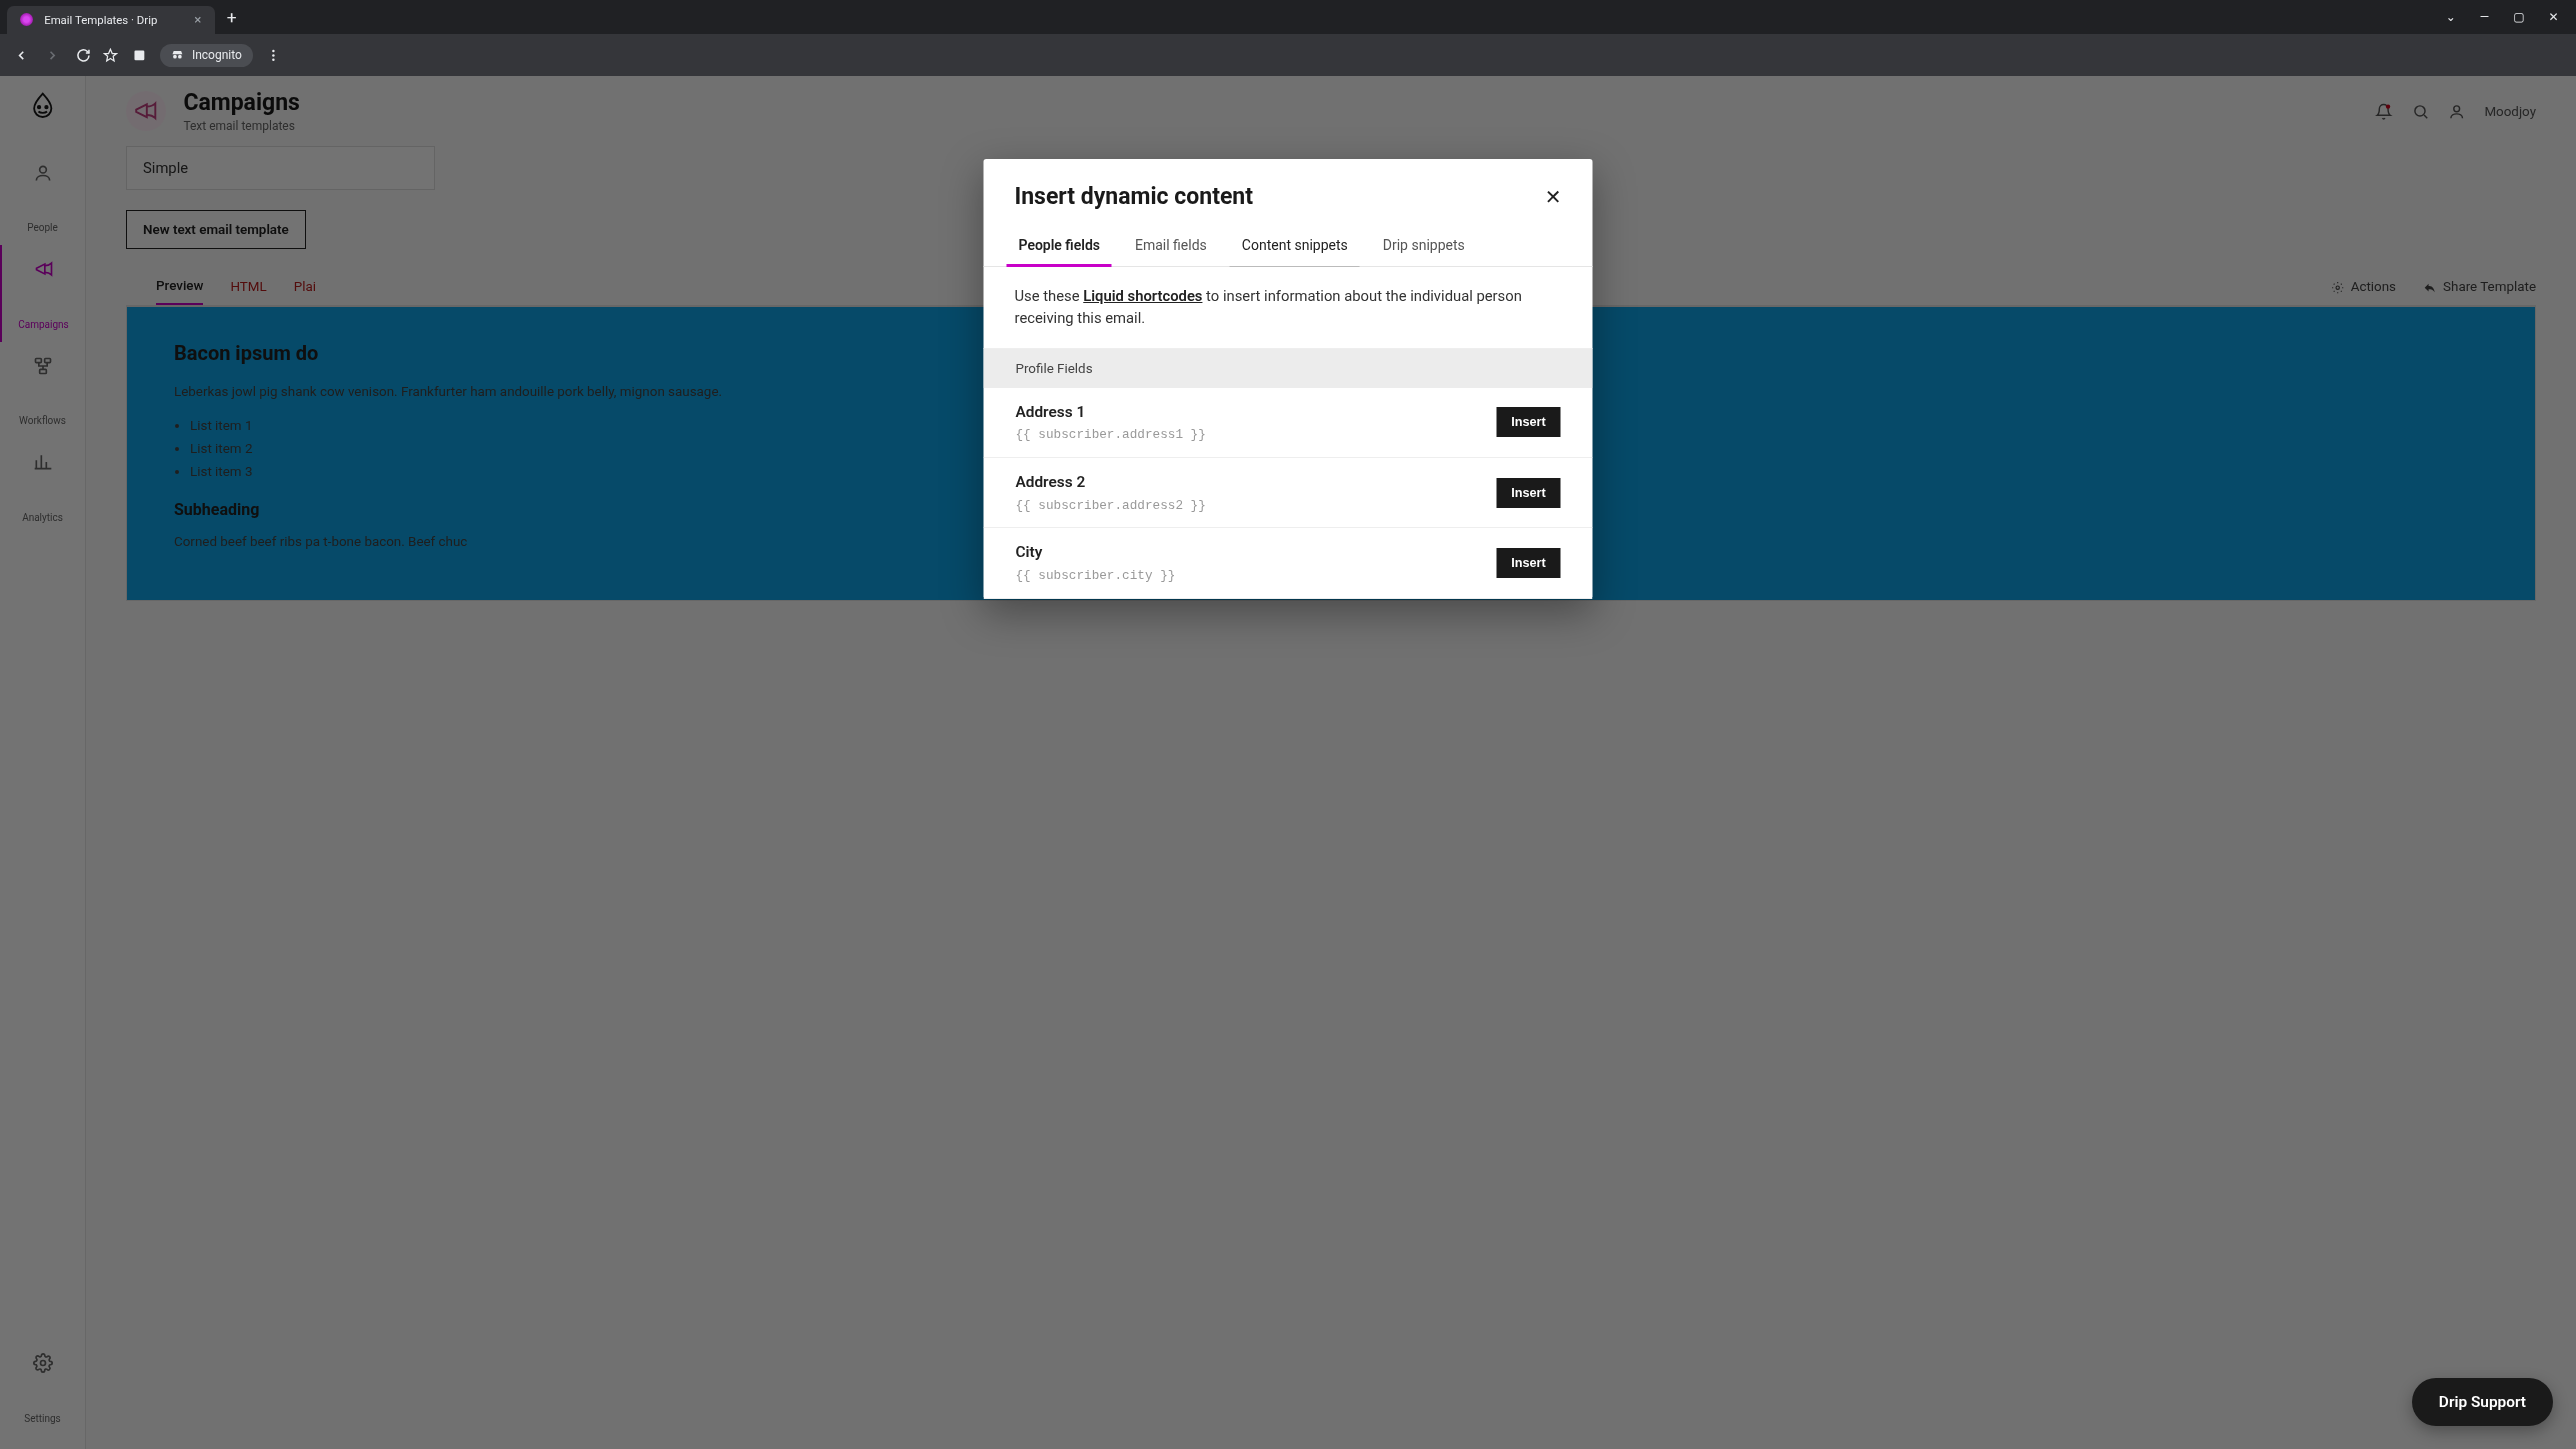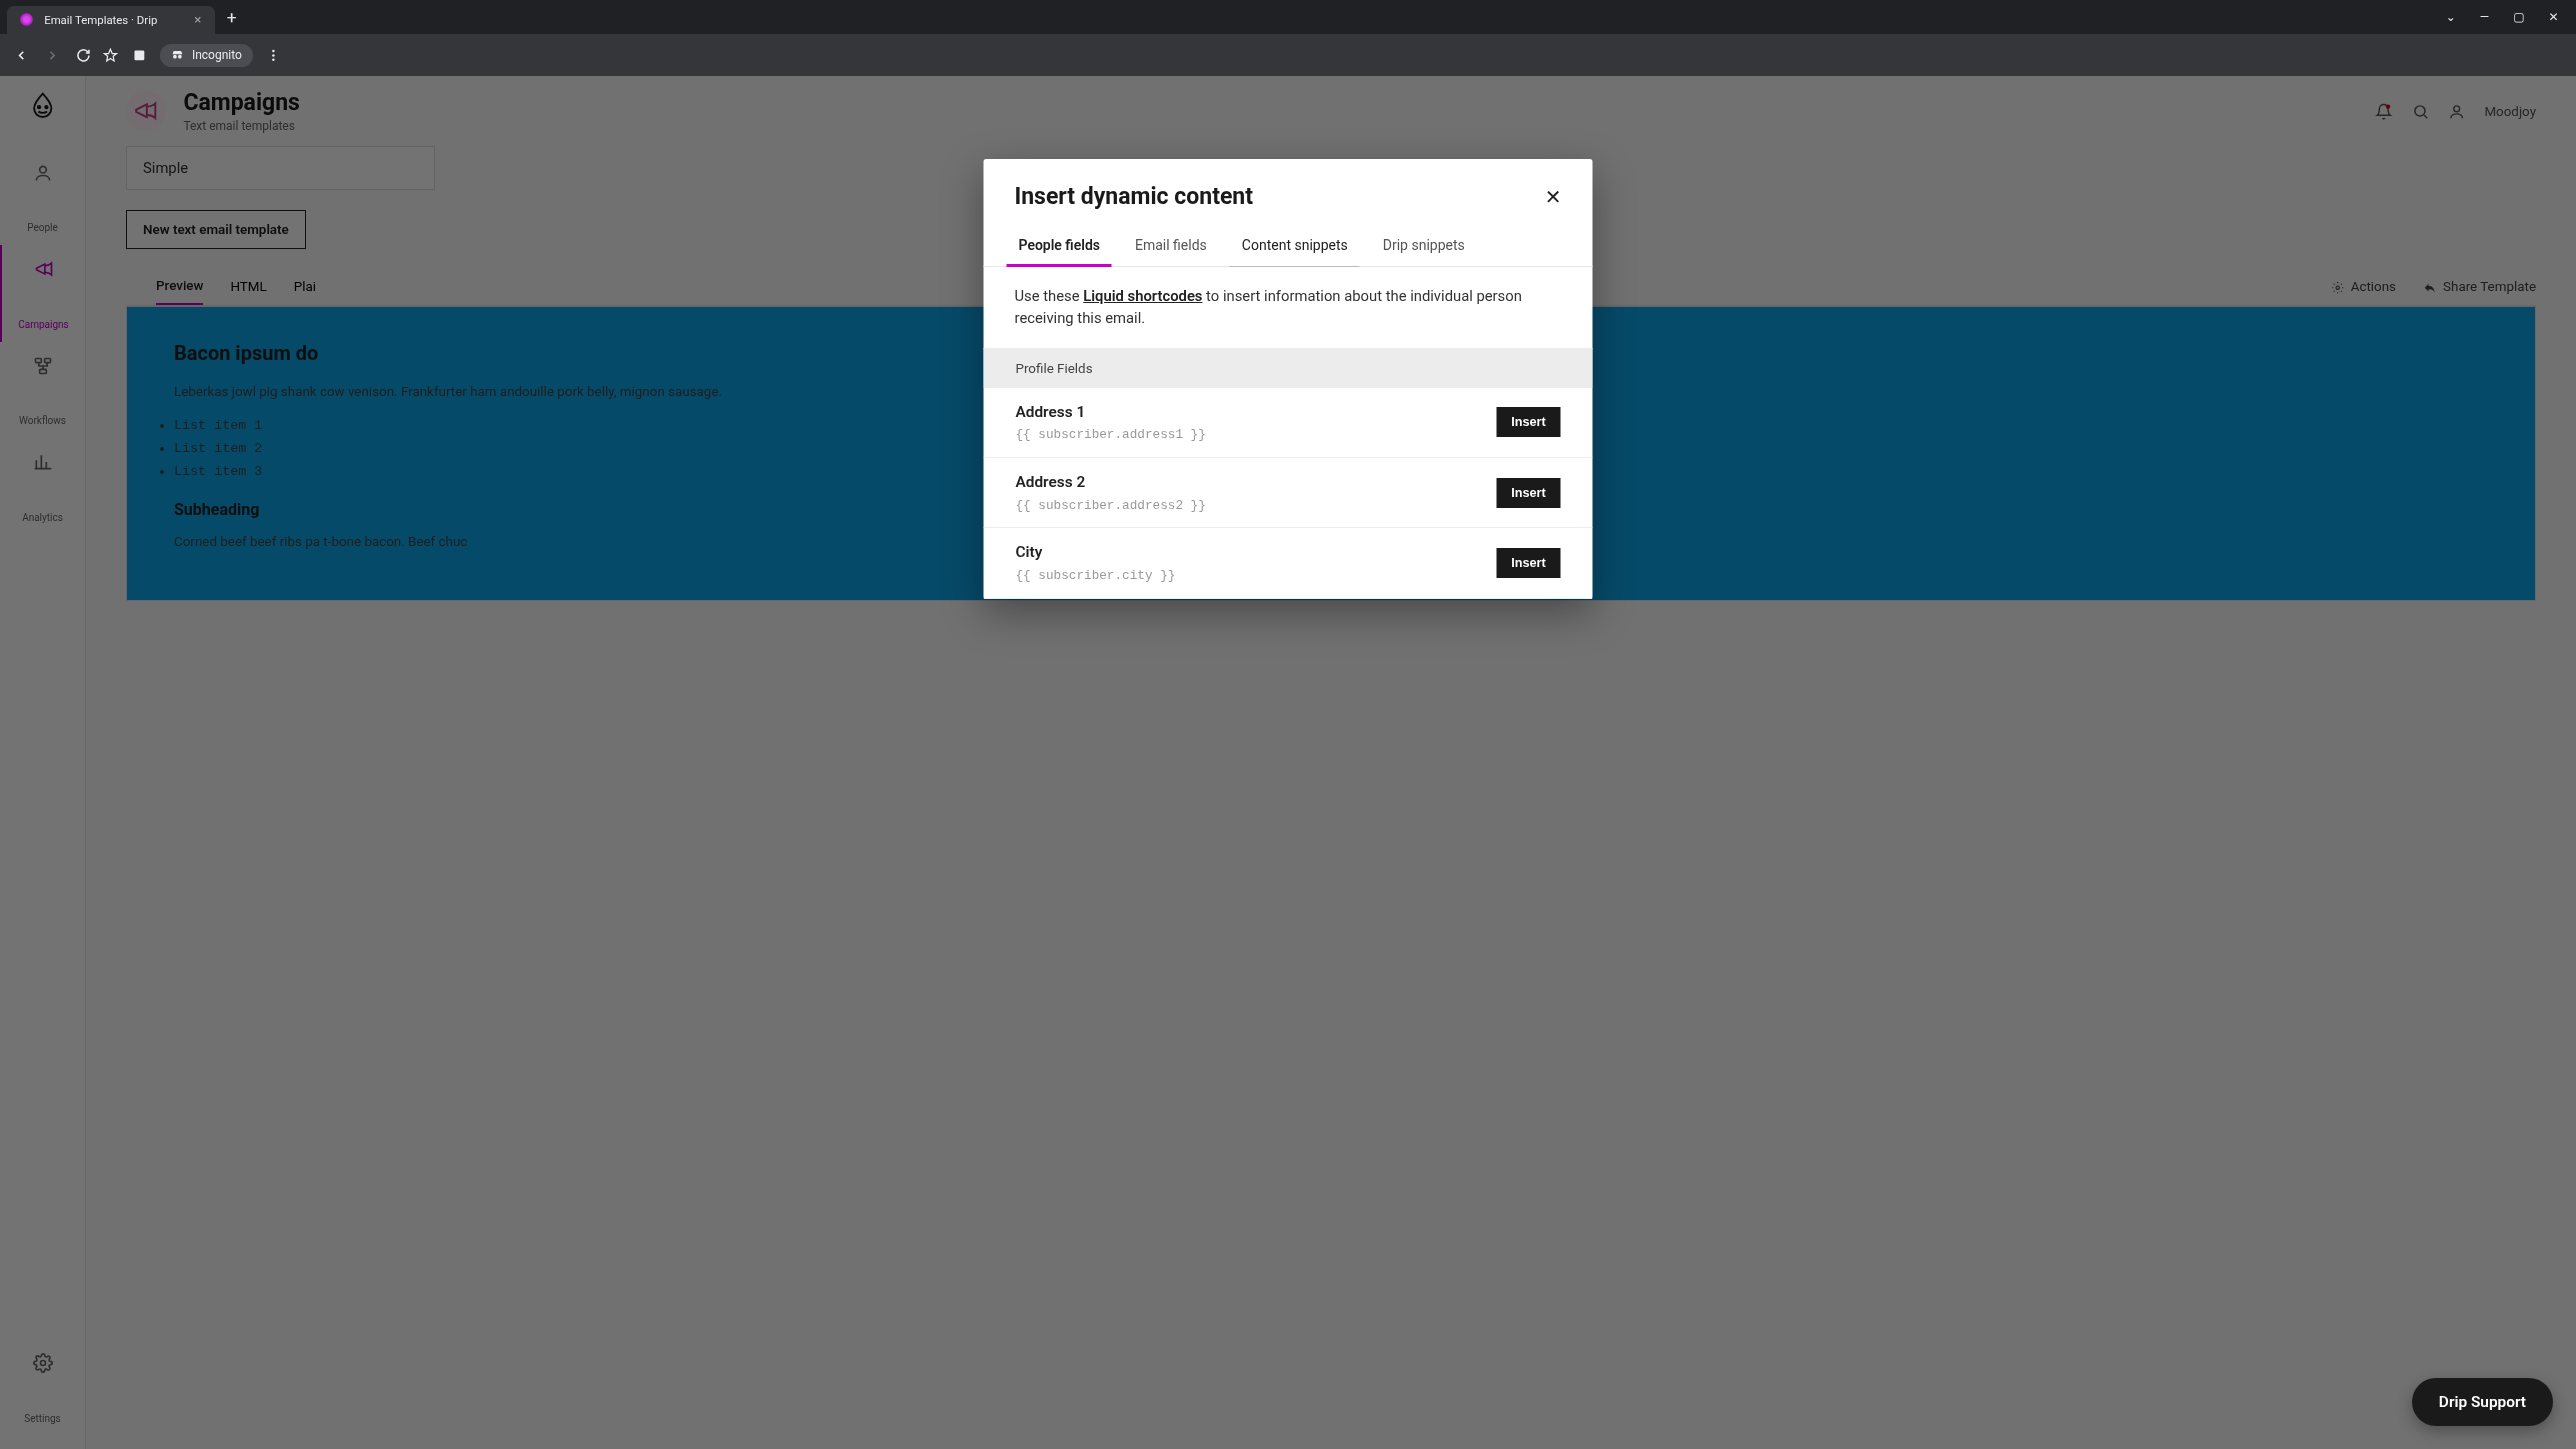--- a/index.html
+++ b/index.html
@@ -44,29 +44,29 @@
   .header-icon { width: 40px; height: 40px; background: #fff0f9; border-radius: 50%; display: flex; align-items: center; justify-content: center; font-size: 23px; }
   .header-title { font-size: 23px; font-weight: 700; color: #1a1a1a; }
   .header-sub { font-size: 12px; color: #666; margin-top: 2.7px; }
   .header-right { margin-left: auto; display: flex; align-items: center; gap: 19px; color: #444; }
   .user-name { font-size: 13.4px; color: #555; }
 
   .content-inner { padding: 0 40px; }
   .template-name-box { border: 0.7px solid #ddd; padding: 12px 16px; font-size: 14.8px; color: #333; width: 309px; background: #fff; margin-bottom: 20px; }
   .new-btn { border: 1.3px solid #222; padding: 10.7px 16px; font-size: 13.4px; font-weight: 600; color: #222; background: #fff; cursor: pointer; margin-bottom: 20px; display: inline-block; }
   .tabs-row { display: flex; gap: 27px; align-items: center; border-bottom: 0.7px solid #e5e5e5; }
-  .tab-item { padding: 9.4px 0; font-size: 13.4px; color: #000000; cursor: pointer; }
+  .tab-item { padding: 9.4px 0; font-size: 13.4px; color: #b91c1c; cursor: pointer; }
   .tab-item.active { color: #222; border-bottom: 2px solid #c800c8; font-weight: 500; margin-left: 30px; }
   .tabs-right { margin-left: auto; display: flex; gap: 27px; align-items: center; }
   .action-item { display: flex; align-items: flex-end; gap: 6.7px; font-size: 13.4px; color: #444; cursor: pointer; }
 
   .page-body { border: 0.7px solid #e5e5e5; background: #0ea5e9; margin-top: 0; padding: 34px 47px; }
   .page-h1 { font-size: 20px; font-weight: 700; margin-bottom: 16px; color: #222; }
   .page-p { font-size: 13.4px; color: #444; line-height: 1.6; margin-bottom: 13.4px; }
-  .page-body ul { margin-left: 0; margin-bottom: 16px; font-family: Liberation Mono, monospace; }
+  .page-body ul { margin-left: 16px; margin-bottom: 16px; }
   .page-body li { font-size: 13.4px; color: #444; line-height: 1.7; }
   .page-h2 { font-size: 16px; font-weight: 700; margin-bottom: 12px; color: #222; }
 
   
   .overlay { position: absolute; inset: 0; background: rgba(0,0,0,0.55); }
 
   
   .modal { position: absolute; left: 50%; transform: translateX(-50%); top: 83px; width: 609px; background: #fff; border-radius: 2.7px; box-shadow: 0 13.4px 40px rgba(0,0,0,0.35); }
   .modal-head { display: flex; align-items: center; padding: 24px 31px 13.4px; }
   .modal-title { font-size: 23px; font-weight: 700; color: #1a1a1a; }

